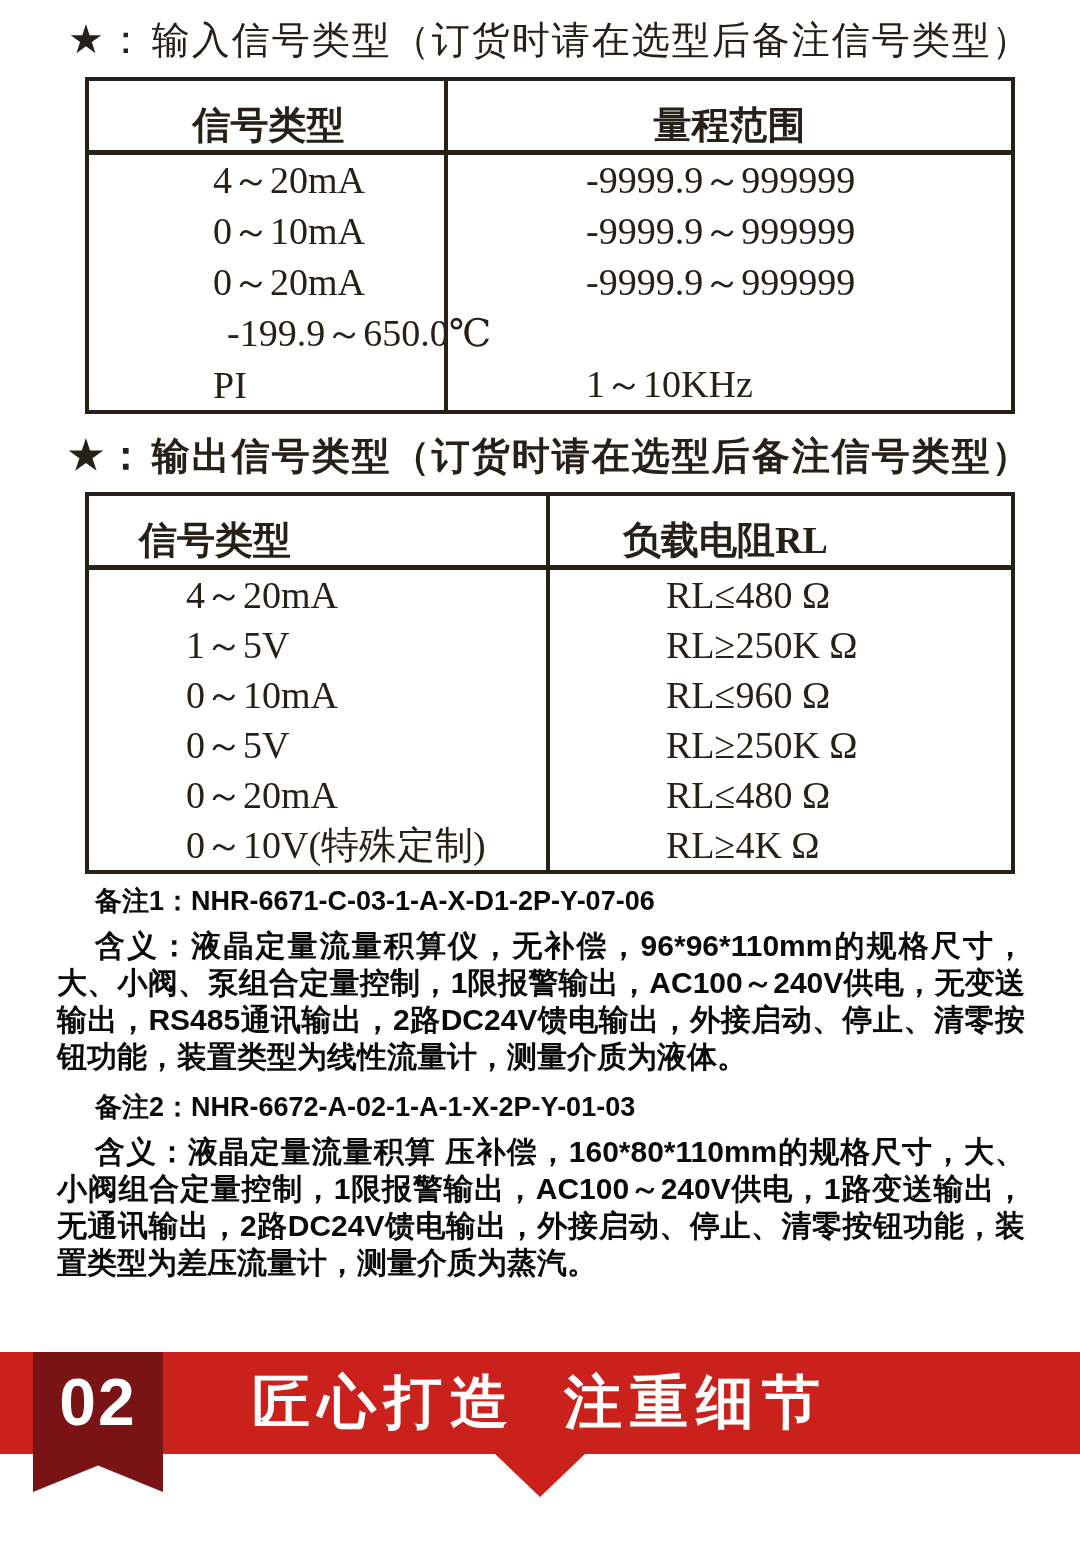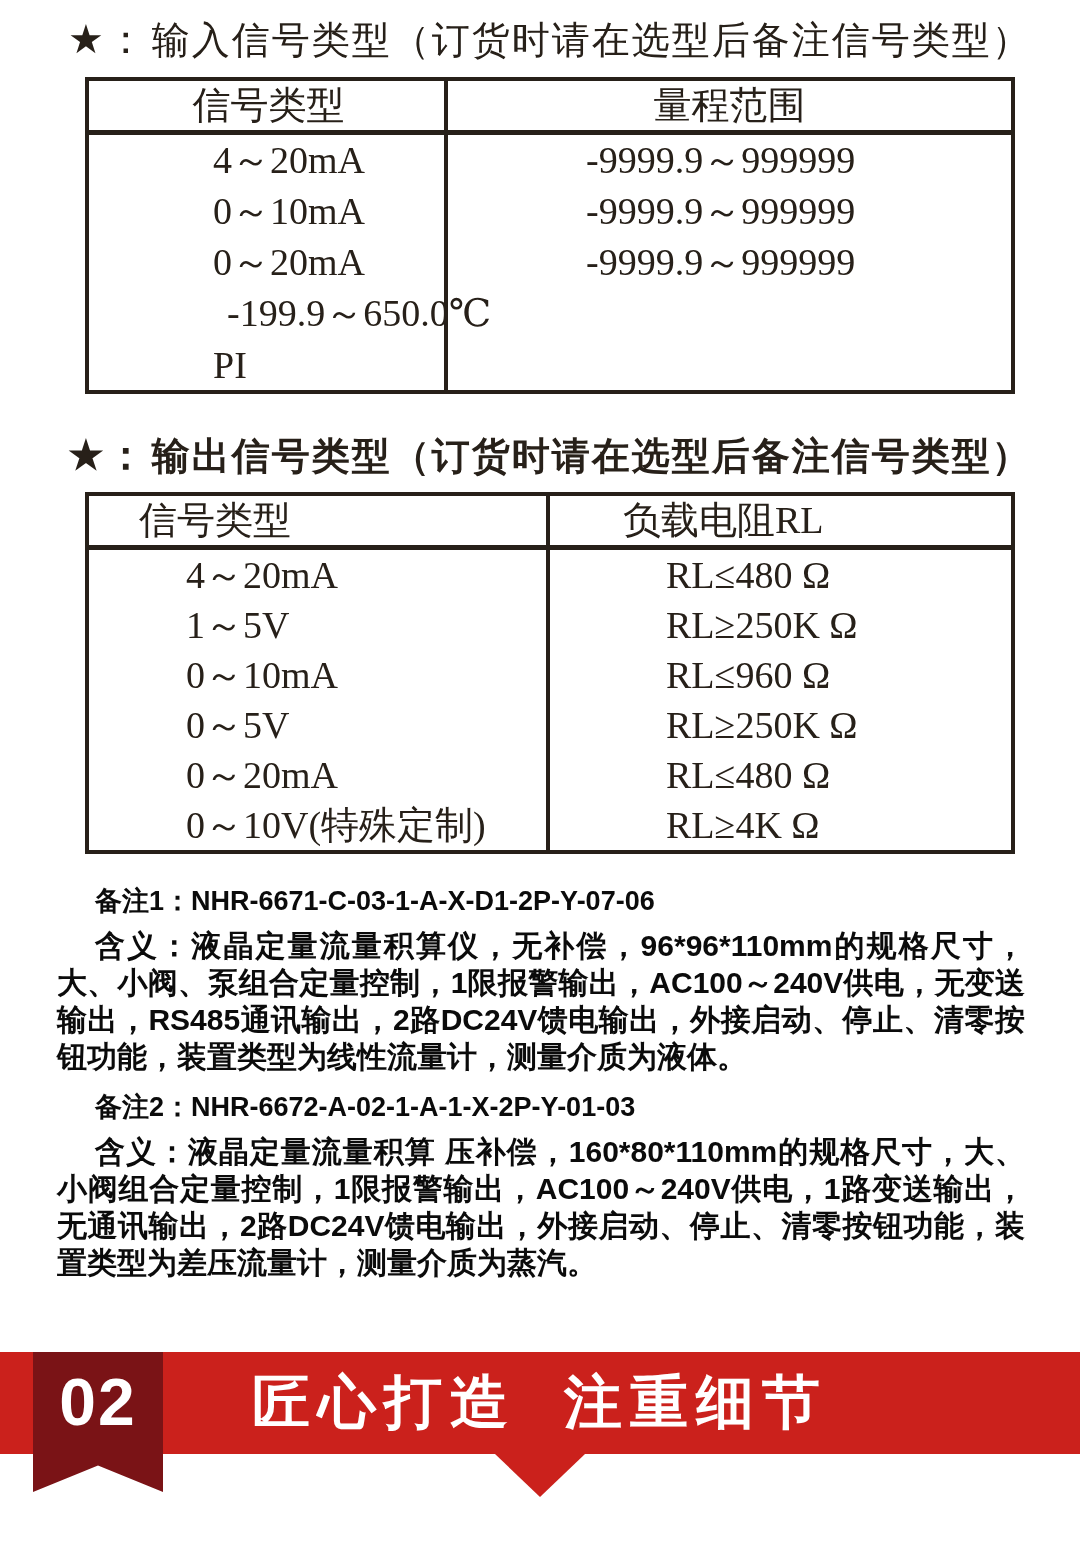--- a/index.html
+++ b/index.html
@@ -18,21 +18,21 @@
     font-size:38px;letter-spacing:2px;white-space:nowrap;}
   .star-header .bullet{font-size:40px;margin-right:4px;}
   #hdr1{top:12px;}
   #hdr2{top:428px;font-weight:bold;}
 
   
   .spec-table{position:absolute;left:85px;width:930px;box-sizing:border-box;
     border:4px solid var(--ink);background:#fff;color:var(--ink);font-size:38px;}
   .vdiv{position:absolute;top:0;bottom:0;width:4px;background:var(--ink);}
   .thead{display:flex;align-items:center;height:49px;border-bottom:5px solid var(--ink);
-    font-weight:normal;font-size:38px;}
+    font-weight:bold;font-size:38px;margin-top:20px;}
   .trow{display:flex;align-items:center;padding-left:40px;}
   #t1{top:77px;}
   #t1 .trow{height:51px;}
   #t1 .vdiv{left:355px;}
   #t1 .h.c1{width:359px;text-align:center;box-sizing:border-box;}
   #t1 .h.c2{flex:1;text-align:center;}
   #t1 .td.c1{width:359px;padding-left:84px;box-sizing:border-box;}
   #t1 .td.c2{flex:1;padding-left:98px;box-sizing:border-box;}
   #t2{top:492px;}
   #t2 .trow{height:50px;}
@@ -93,20 +93,21 @@
     </div>
     <div class="trow">
       <div class="td c1">0～20mA</div>
       <div class="td c2">-9999.9～999999</div>
     </div>
     <div class="trow">
       <div class="td c2">-199.9～650.0℃</div>
     </div>
     <div class="trow">
       <div class="td c1">PI</div>
+      <div class="td c2">1～10KHz</div>
     </div>
   </div>
 
   <div class="star-header" id="hdr2">
     <span class="bullet">★：</span><span>输出信号类型（订货时请在选型后备注信号类型）</span>
   </div>
 
   <div class="spec-table" id="t2">
     <div class="vdiv"></div>
     <div class="thead">

